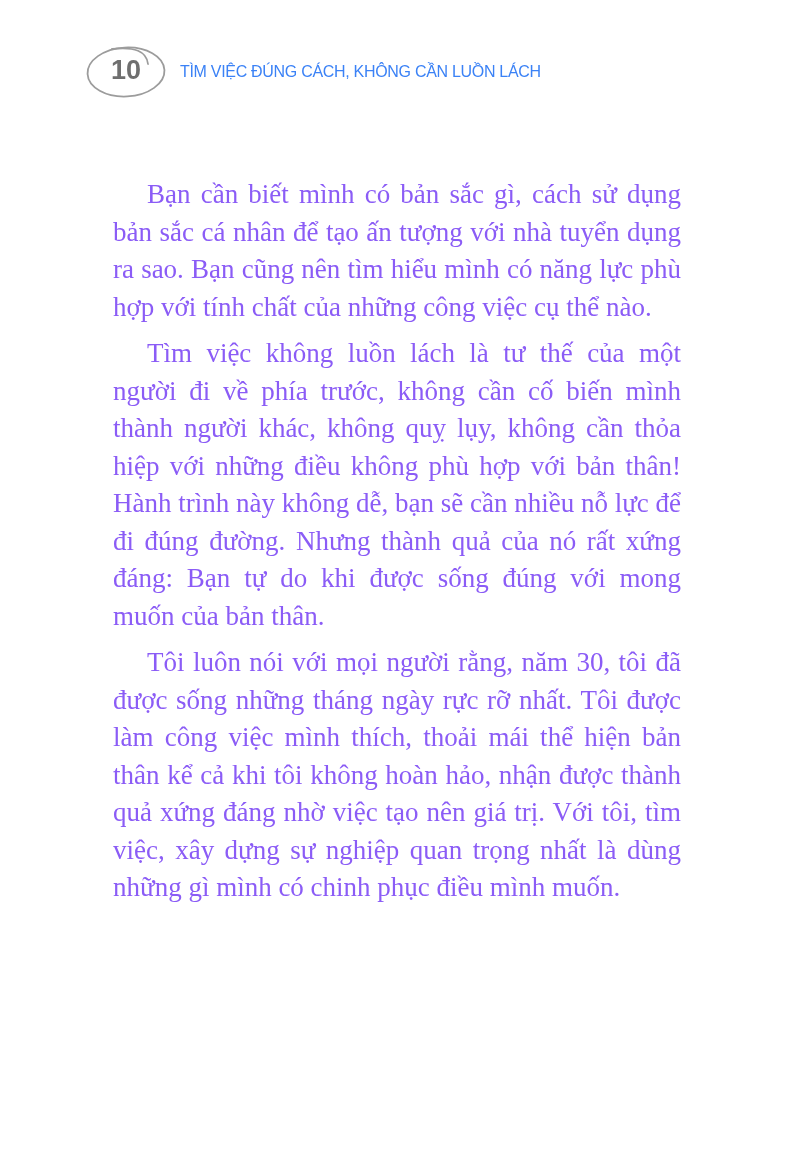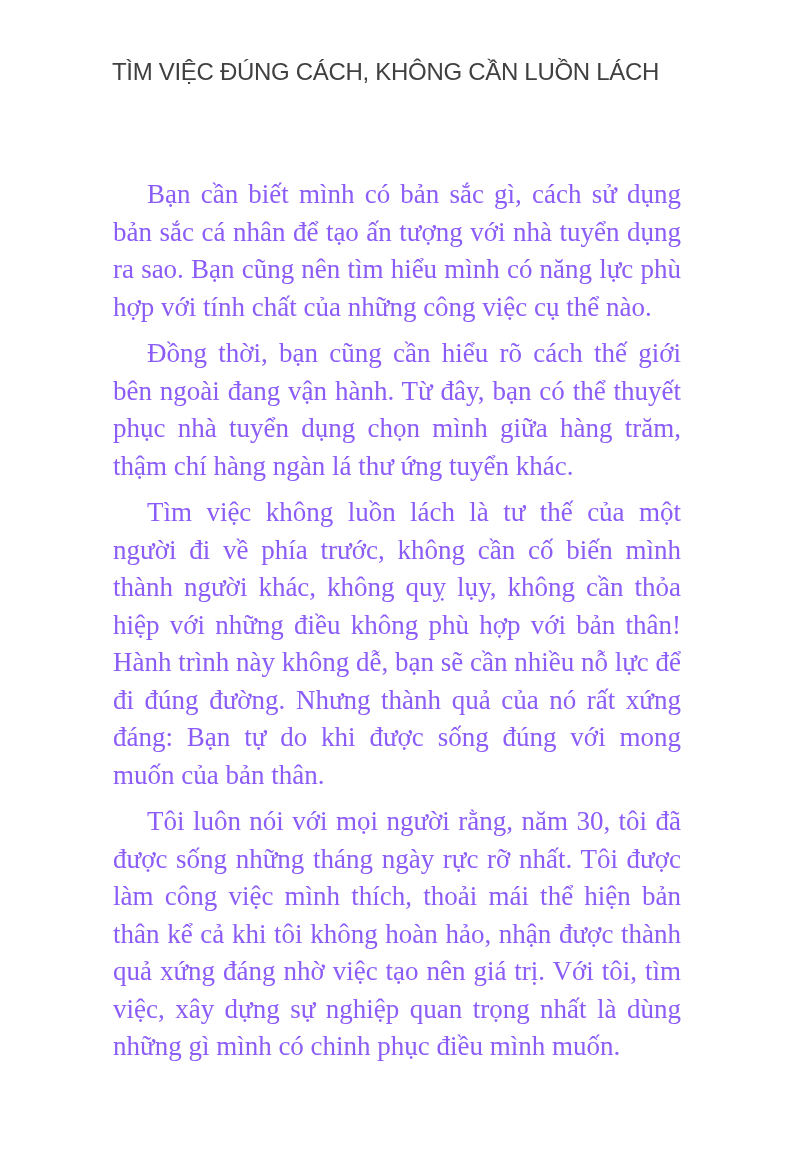--- a/index.html
+++ b/index.html
@@ -45,25 +45,25 @@
     display: flex;
     align-items: center;
     justify-content: center;
     font-family: "Liberation Sans", sans-serif;
     font-weight: bold;
     font-size: 27px;
     color: #6f6f6f;
     padding-bottom: 2px;
   }
   .running-title {
-    margin-left: 28px;
+    margin-left: 12px;
     font-family: "Liberation Sans", sans-serif;
-    font-size: 24px;
+    font-size: 16px;
     letter-spacing: -0.3px;
-    color: #404040;
+    color: #3b82f6;
     white-space: nowrap;
     padding-top: 2px;
   }
   
   .text-block {
     position: absolute;
     top: 176px;
     left: 113px;
     width: 568px;
     color: #8b5cf6;
@@ -75,23 +75,29 @@
     margin: 0 0 9px 0;
     text-indent: 34px;
   }
 </style>
 </head>
 <body>
 
 <div class="page">
 
   <div class="header">
+    <div class="badge">
+      <svg viewBox="0 0 84 58">
+        <ellipse cx="42" cy="30" rx="38.5" ry="24.5" transform="rotate(-3 42 30)" fill="none" stroke="#9c9c9c" stroke-width="1.8"></ellipse>
+        <path d="M 28 7 Q 62 3 64 22" fill="none" stroke="#9c9c9c" stroke-width="1.8" stroke-linecap="round"></path>
+      </svg>
+      <span class="num">10</span>
+    </div>
     <div class="running-title">TÌM VIỆC ĐÚNG CÁCH, KHÔNG CẦN LUỒN LÁCH</div>
   </div>
 
   <div class="text-block">
     <p>Bạn cần biết mình có bản sắc gì, cách sử dụng bản sắc cá nhân để tạo ấn tượng với nhà tuyển dụng ra sao. Bạn cũng nên tìm hiểu mình có năng lực phù hợp với tính chất của những công việc cụ thể nào.</p>
-    <p>Đồng thời, bạn cũng cần hiểu rõ cách thế giới bên ngoài đang vận hành. Từ đây, bạn có thể thuyết phục nhà tuyển dụng chọn mình giữa hàng trăm, thậm chí hàng ngàn lá thư ứng tuyển khác.</p>
     <p>Tìm việc không luồn lách là tư thế của một người đi về phía trước, không cần cố biến mình thành người khác, không quỵ lụy, không cần thỏa hiệp với những điều không phù hợp với bản thân! Hành trình này không dễ, bạn sẽ cần nhiều nỗ lực để đi đúng đường. Nhưng thành quả của nó rất xứng đáng: Bạn tự do khi được sống đúng với mong muốn của bản thân.</p>
     <p>Tôi luôn nói với mọi người rằng, năm 30, tôi đã được sống những tháng ngày rực rỡ nhất. Tôi được làm công việc mình thích, thoải mái thể hiện bản thân kể cả khi tôi không hoàn hảo, nhận được thành quả xứng đáng nhờ việc tạo nên giá trị. Với tôi, tìm việc, xây dựng sự nghiệp quan trọng nhất là dùng những gì mình có chinh phục điều mình muốn.</p>
   </div>
 
 </div>
 
 </body></html>

